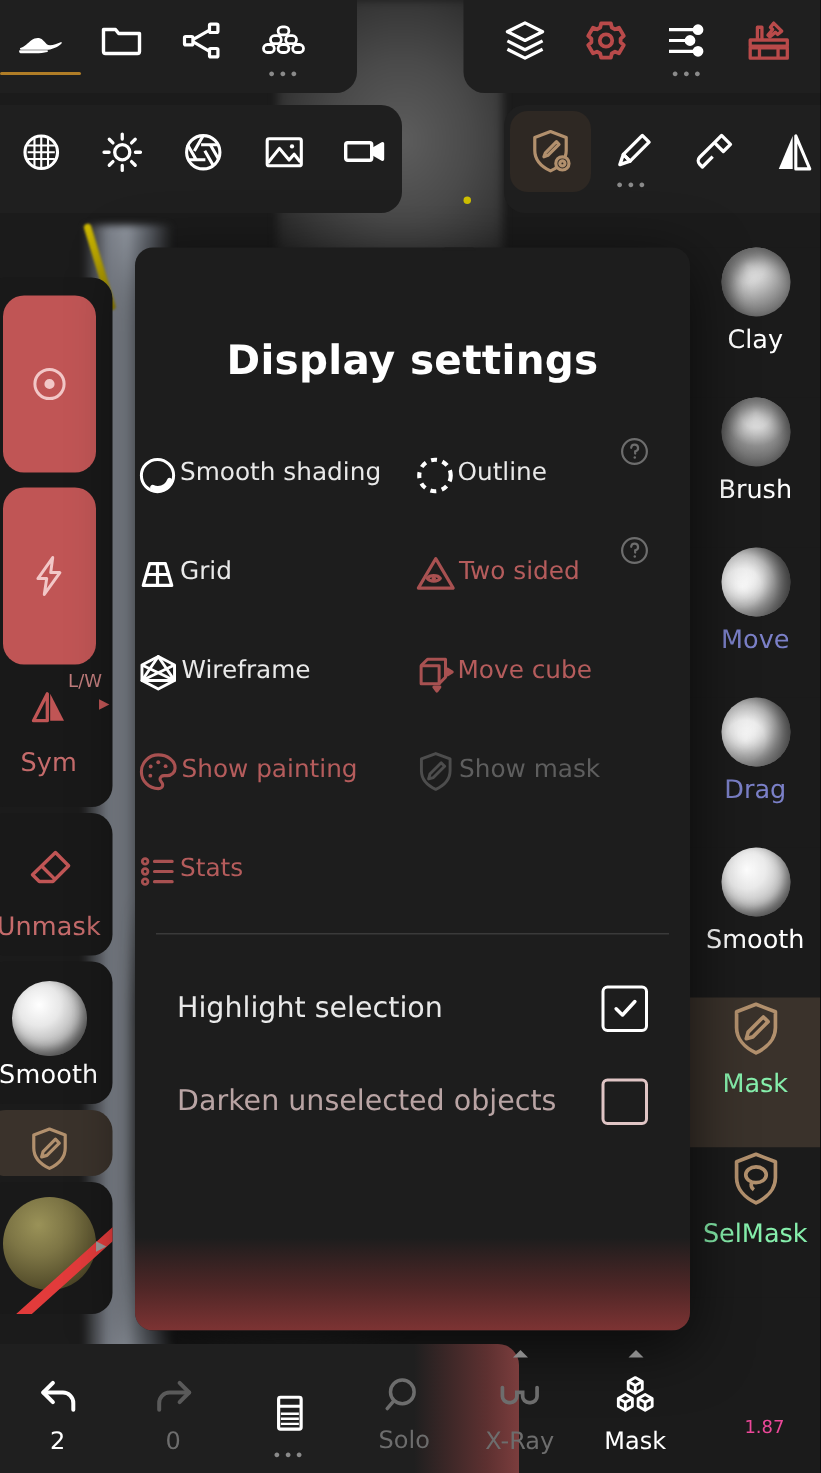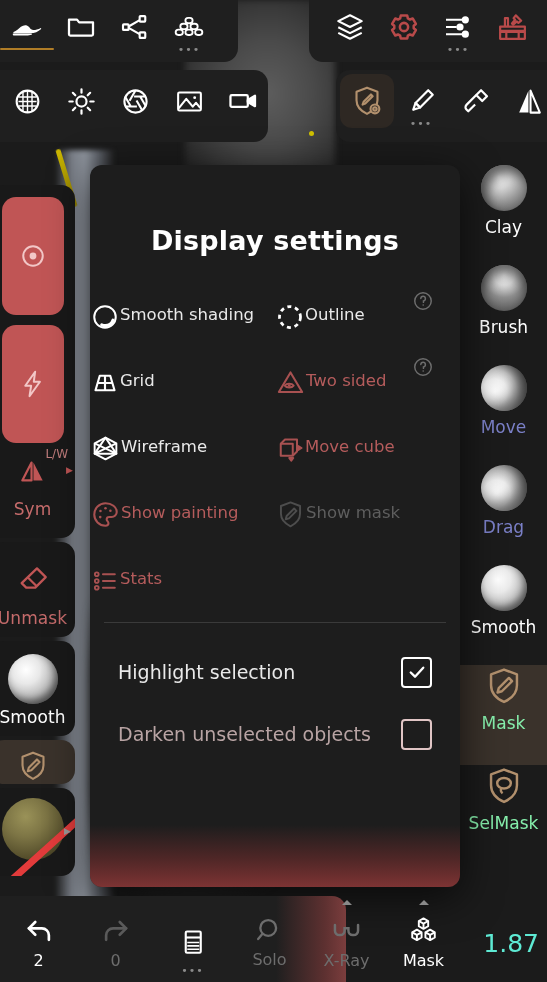--- a/index.html
+++ b/index.html
@@ -143,21 +143,21 @@
   }
   #bottomRow{position:absolute;left:14px;top:10px;display:flex;z-index:3;}
   .bbtn{
     width:77px;height:72px;display:flex;flex-direction:column;align-items:center;justify-content:center;
     cursor:pointer;position:relative;
   }
   .bbtn .blab{font-size:16px;color:#fff;margin-top:4px;}
   .bbtn .blab.dim{color:#6d6d6d;}
   .caret{position:absolute;top:-6px;left:50%;transform:translateX(-50%);
     width:0;height:0;border-left:5px solid transparent;border-right:5px solid transparent;border-bottom:5px solid #8a8a8a;}
-  #zoomVal{position:absolute;right:8px;bottom:24px;font-size:25px;color:#5eead4;}
+  #zoomVal{position:absolute;right:24px;bottom:24px;font-size:12px;color:#ec4899;}
 </style>
 </head>
 <body>
 
 <div id="app">
 
   <div class="viewport">
     <div class="vp-shape"></div>
     <div class="vp-shape2"></div>
     <div class="vp-shape3"></div>

